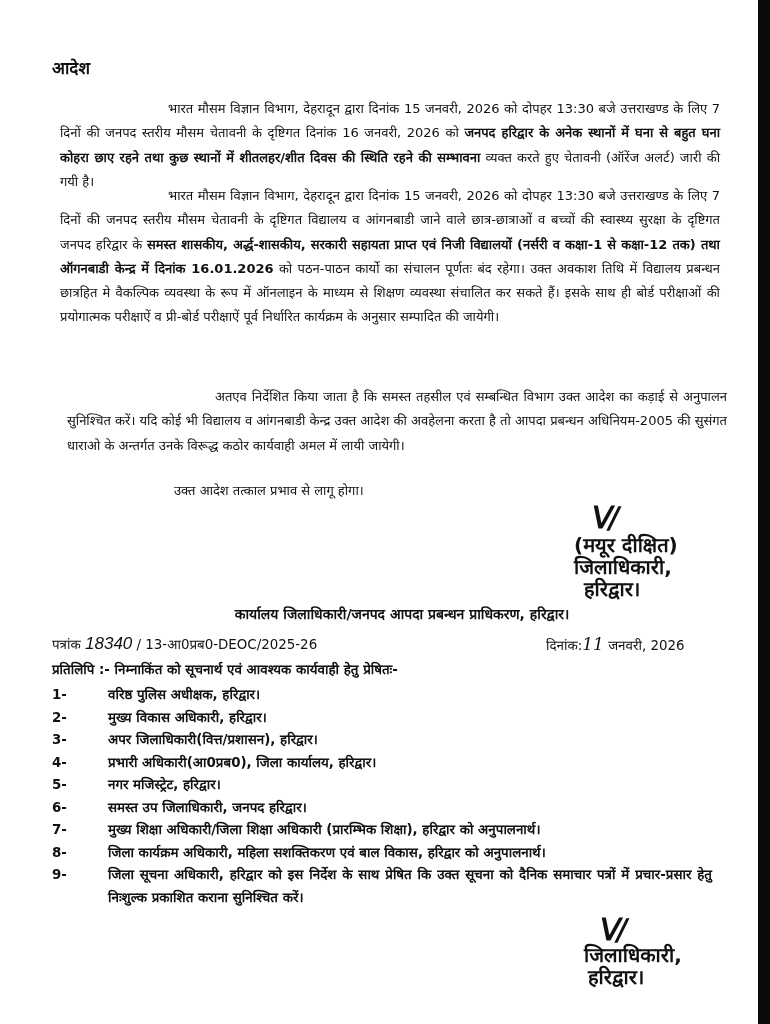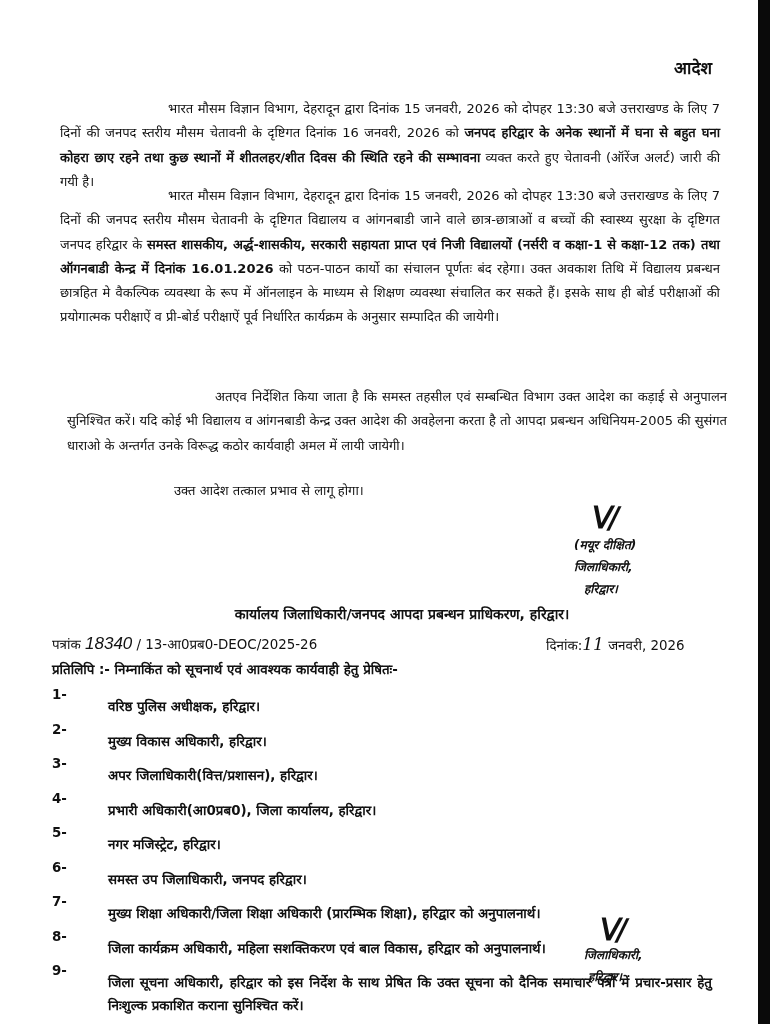--- a/index.html
+++ b/index.html
@@ -2,37 +2,37 @@
 <html><head>
   <meta charset="utf-8">
   <style>
     html, body { margin: 0; padding: 0; }
     body {
       width: 770px; height: 1024px; background: #ffffff; position: relative; overflow: hidden;
       font-family: "DejaVu Sans", "Liberation Sans", sans-serif; color: #111;
     }
     .right-strip { position: absolute; top: 0; right: 0; width: 12px; height: 1024px; background: #0a0a0a; }
     .page { position: absolute; left: 52px; top: 0; width: 700px; }
-    .title { position: absolute; left: 0; width: 660px; top: 56px; text-align: right; font-size: 17px; font-weight: bold; }
+    .title { position: absolute; left: 0; width: 660px; top: 56px; text-align: left; font-size: 17px; font-weight: bold; }
     .para { position: absolute; left: 8px; width: 660px; font-size: 13px; line-height: 24.3px; text-align: justify; }
     .indent { text-indent: 108px; }
     .indent2 { text-indent: 148px; }
     .b { font-weight: bold; }
     .sig-mark { position: absolute; font-size: 30px; font-weight: bold; font-family: "DejaVu Serif", serif; transform: skewX(-10deg); letter-spacing: -4px; }
-    .sig-block { position: absolute; font-size: 12px; line-height: 22px; font-weight: bold; font-style: italic; }
+    .sig-block { position: absolute; font-size: 20px; line-height: 22px; font-weight: bold; }
     .office { position: absolute; left: 0; width: 700px; top: 604px; text-align: center; font-size: 14px; font-weight: bold; }
     .ref { position: absolute; left: 0; top: 634px; font-size: 13.4px; }
     .ref .hand { font-family: Liberation Sans, sans-serif; font-style: italic; font-size: 17px; }
     .date { position: absolute; left: 494px; top: 634px; font-size: 13.4px; }
     .date .hand { font-family: "DejaVu Serif", serif; font-style: italic; font-size: 17px; }
     .copy-head { position: absolute; left: 0; top: 660px; font-size: 13.4px; font-weight: bold; }
     .list { position: absolute; left: 0; top: 684px; width: 660px; margin: 0; padding: 0; list-style: none; }
     .list li { display: flex; font-size: 13.4px; line-height: 22.5px; }
     .list .num { width: 56px; flex: none; font-weight: bold; }
-    .list .txt { flex: 1; text-align: justify; font-weight: bold; margin-top: 12px; }
+    .list .txt { flex: 1; text-align: justify; font-weight: bold; }
   </style>
 </head>
 <body>
 
 <div class="right-strip"></div>
 
 <div class="page">
   <div class="title">आदेश</div>
 
   <p class="para indent" style="top:84px;"><span>भारत मौसम विज्ञान विभाग, देहरादून द्वारा दिनांक 15 जनवरी, 2026 को दोपहर 13:30 बजे उत्तराखण्ड के लिए 7 दिनों की जनपद स्तरीय मौसम चेतावनी के दृष्टिगत दिनांक 16 जनवरी, 2026 को </span><span class="b">जनपद हरिद्वार के अनेक स्थानों में घना से बहुत घना कोहरा छाए रहने तथा कुछ स्थानों में शीतलहर/शीत दिवस की स्थिति रहने की सम्भावना</span><span> व्यक्त करते हुए चेतावनी (ऑरेंज अलर्ट) जारी की गयी है।</span></p>

